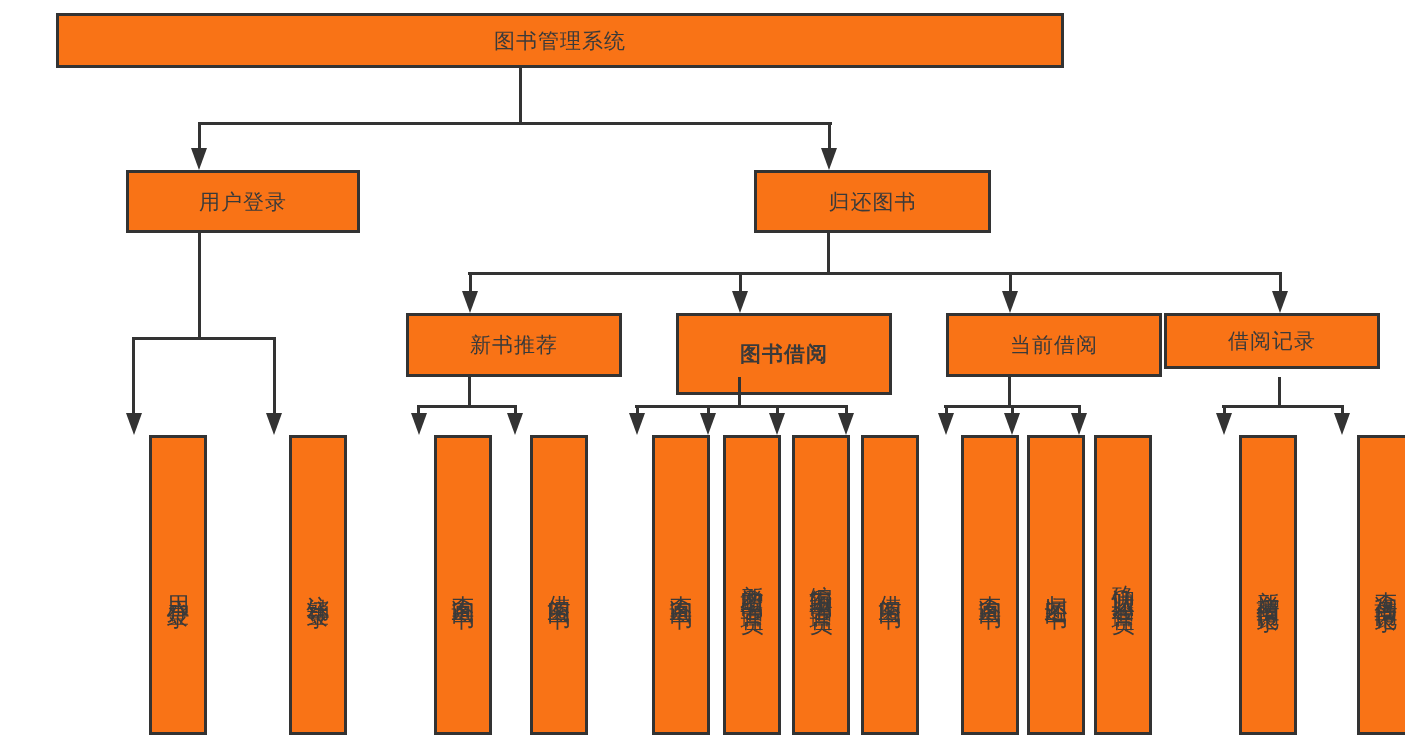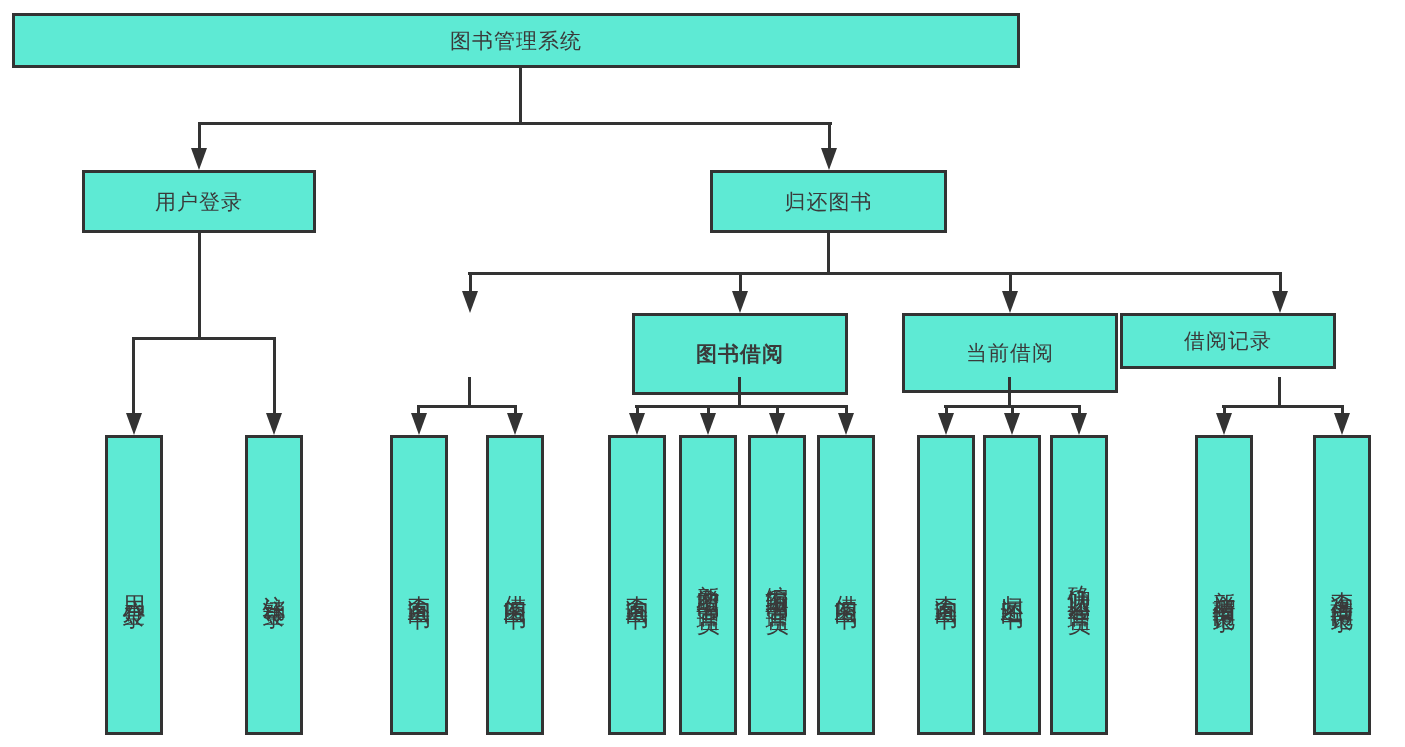--- a/index.html
+++ b/index.html
@@ -7,26 +7,27 @@
     position: relative;
     width: 1405px;
     height: 747px;
     background: #ffffff;
     font-family: "DejaVu Sans", "Liberation Sans", sans-serif;
     color: #3a3a3a;
     overflow: hidden;
   }
   .node {
     position: absolute;
-    background: #5eead4;
+    background: #f97316;
     border: 3px solid #333333;
     box-sizing: border-box;
     display: flex;
     align-items: center;
     justify-content: center;
+    margin-left: 44px;
   }
   .hnode { font-size: 21px; letter-spacing: 1px; }
   .vnode .vtext {
     writing-mode: vertical-rl;
     text-orientation: mixed;
     font-size: 23px;
     letter-spacing: 4px;
     line-height: 1;
     white-space: nowrap;
   }
@@ -83,24 +84,27 @@
   <div class="hline" style="left:468px; top:272px; width:814px;"></div>
   <div class="vline" style="left:469px; top:272px; height:19px;"></div>
   <div class="arrow" style="left:462px; top:291px;"></div>
   <div class="vline" style="left:739px; top:272px; height:19px;"></div>
   <div class="arrow" style="left:732px; top:291px;"></div>
   <div class="vline" style="left:1009px; top:272px; height:19px;"></div>
   <div class="arrow" style="left:1002px; top:291px;"></div>
   <div class="vline" style="left:1279px; top:272px; height:19px;"></div>
   <div class="arrow" style="left:1272px; top:291px;"></div>
 
+  <div class="node hnode" style="left:362px; top:313px; width:216px; height:64px;">
+    <span>新书推荐</span>
+  </div>
   <div class="node hnode" style="left:632px; top:313px; width:216px; height:82px;font-weight:bold;">
     <span>图书借阅</span>
   </div>
-  <div class="node hnode" style="left:902px; top:313px; width:216px; height:80px;">
+  <div class="node hnode" style="left:902px; top:313px; width:216px; height:64px;">
     <span>当前借阅</span>
   </div>
   <div class="node hnode" style="left:1120px; top:313px; width:216px; height:56px;">
     <span>借阅记录</span>
   </div>
 
   <div class="vline" style="left:468px; top:377px; height:28px;"></div>
   <div class="hline" style="left:417px; top:405px; width:100px;"></div>
   <div class="vline" style="left:417px; top:405px; height:8px;"></div>
   <div class="arrow" style="left:411px; top:413px;"></div>

